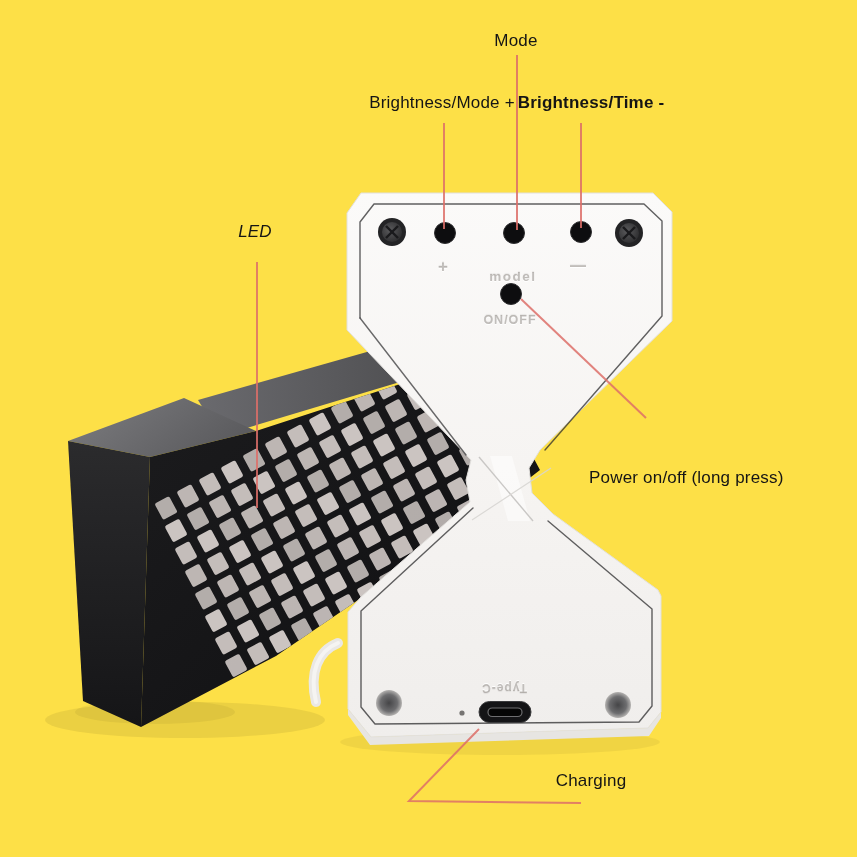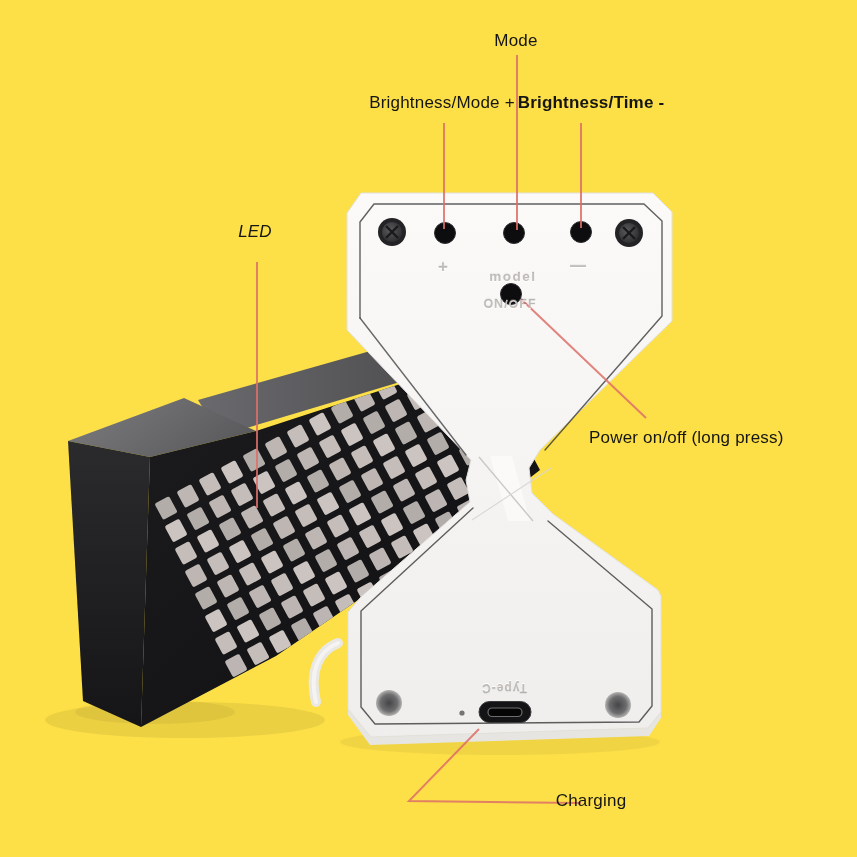--- a/index.html
+++ b/index.html
@@ -5,21 +5,21 @@
   html,body{margin:0;padding:0;background:#ffffff;}
   .stage{
     position:relative;width:857px;height:857px;background:#fde047;
     font-family:"Liberation Sans","DejaVu Sans",sans-serif;overflow:hidden;
   }
   .scene{position:absolute;left:0;top:0;width:857px;height:857px;}
   .label{
     position:absolute;font-size:17px;color:#151515;white-space:nowrap;
     transform:translate(-50%,-50%);letter-spacing:.2px;
   }
-  .label.left-anchor{transform:translate(0,-50%);}
+  .label.left-anchor{transform:translate(0,-50%);margin-top:40px;}
   .marking{
     position:absolute;transform:translate(-50%,-50%);
     color:rgba(122,115,108,0.46);font-weight:600;white-space:nowrap;
     text-shadow:0 1px 0 rgba(255,255,255,0.95), 0 -1px 1px rgba(0,0,0,0.07);
   }
   .marking.flip{transform:translate(-50%,-50%) rotate(180deg);}
   .mk-plus{font-size:17px;}
   .mk-model{font-size:13.5px;letter-spacing:1.5px;font-weight:700;}
   .mk-minus{font-size:16px;}
   .mk-onoff{font-size:12.5px;letter-spacing:1px;}
@@ -264,21 +264,21 @@
       <path d="M521,299 L646,418"></path>
       <path d="M479,729 L409,801 L581,803"></path>
     </g>
   </svg>
 
   <div class="label" style="left:516px;top:41px;">Mode</div>
   <div class="label" style="left:442px;top:103px;">Brightness/Mode +</div>
   <div class="label" style="left:591px;top:103px;font-weight:bold;">Brightness/Time -</div>
   <div class="label" style="left:255px;top:232px;font-style:italic;">LED</div>
   <div class="label left-anchor" style="left:589px;top:438px;">Power on/off (long press)</div>
-  <div class="label" style="left:591px;top:781px;margin-top:20px;">Charging</div>
+  <div class="label" style="left:591px;top:781px;">Charging</div>
 
   <div class="marking mk-plus" style="left:443px;top:267px;">+</div>
   <div class="marking mk-model" style="left:513px;top:276px;">model</div>
   <div class="marking mk-minus" style="left:578px;top:266px;">—</div>
-  <div class="marking mk-onoff" style="left:510px;top:304px;text-align:center;">ON/OFF</div>
+  <div class="marking mk-onoff" style="left:510px;top:320px;text-align:center;">ON/OFF</div>
   <div class="marking mk-typec flip" style="left:504px;top:688px;">Type-C</div>
 
 </div>
 
 </body></html>

